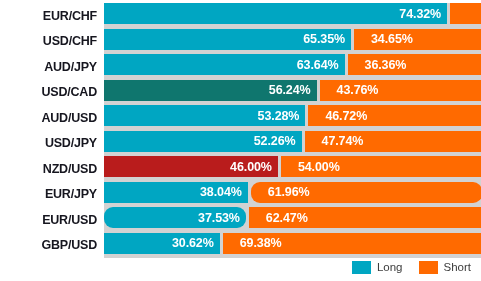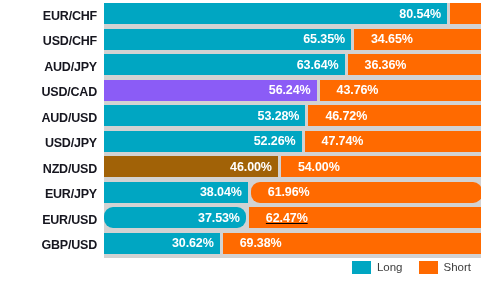--- a/index.html
+++ b/index.html
@@ -129,21 +129,21 @@
 <body>
 
 <div id="chart-root">
 
   <div id="plot">
       <div class="row">
         <div class="row-label">EUR/CHF</div>
         <div class="row-track">
           <div class="bar-wrap">
             <div class="seg seg-long" style="width: 90.77%; background: rgb(0, 166, 194);">
-              <span class="seg-value">80.54%</span>
+              <span class="seg-value">74.32%</span>
             </div>
             <div class="seg seg-short" style="width: calc(9.23% - 3px); background: rgb(255, 106, 0);"></div>
           </div>
         </div>
       </div>
       <div class="row">
         <div class="row-label">USD/CHF</div>
         <div class="row-track">
           <div class="bar-wrap">
             <div class="seg seg-long" style="width: 65.35%; background: rgb(0, 166, 194);">
@@ -165,21 +165,21 @@
             <div class="seg seg-short" style="width: calc(36.36% - 3px); background: rgb(255, 106, 0);">
               <span class="seg-value">36.36%</span>
             </div>
           </div>
         </div>
       </div>
       <div class="row">
         <div class="row-label">USD/CAD</div>
         <div class="row-track">
           <div class="bar-wrap">
-            <div class="seg seg-long" style="width: 56.24%; background: #8b5cf6; align-items: center;">
+            <div class="seg seg-long" style="width: 56.24%; background: #0f766e; align-items: center;">
               <span class="seg-value">56.24%</span>
             </div>
             <div class="seg seg-short" style="width: calc(43.76% - 3px); background: rgb(255, 106, 0);">
               <span class="seg-value">43.76%</span>
             </div>
           </div>
         </div>
       </div>
       <div class="row">
         <div class="row-label">AUD/USD</div>
@@ -204,21 +204,21 @@
             <div class="seg seg-short" style="width: calc(47.74% - 3px); background: rgb(255, 106, 0);">
               <span class="seg-value">47.74%</span>
             </div>
           </div>
         </div>
       </div>
       <div class="row">
         <div class="row-label">NZD/USD</div>
         <div class="row-track">
           <div class="bar-wrap">
-            <div class="seg seg-long" style="width: 46%; background: #a16207;">
+            <div class="seg seg-long" style="width: 46%; background: #b91c1c;">
               <span class="seg-value">46.00%</span>
             </div>
             <div class="seg seg-short" style="width: calc(54% - 3px); background: rgb(255, 106, 0);">
               <span class="seg-value">54.00%</span>
             </div>
           </div>
         </div>
       </div>
       <div class="row">
         <div class="row-label">EUR/JPY</div>
@@ -233,21 +233,21 @@
           </div>
         </div>
       </div>
       <div class="row">
         <div class="row-label">EUR/USD</div>
         <div class="row-track">
           <div class="bar-wrap">
             <div class="seg seg-long" style="width: 37.53%; background: rgb(0, 166, 194); border-radius: 9px;">
               <span class="seg-value">37.53%</span>
             </div>
-            <div class="seg seg-short" style="width: calc(62.47% - 3px); background: rgb(255, 106, 0); text-decoration: underline;">
+            <div class="seg seg-short" style="width: calc(62.47% - 3px); background: rgb(255, 106, 0);">
               <span class="seg-value">62.47%</span>
             </div>
           </div>
         </div>
       </div>
       <div class="row">
         <div class="row-label">GBP/USD</div>
         <div class="row-track">
           <div class="bar-wrap">
             <div class="seg seg-long" style="width: 30.62%; background: rgb(0, 166, 194);">

